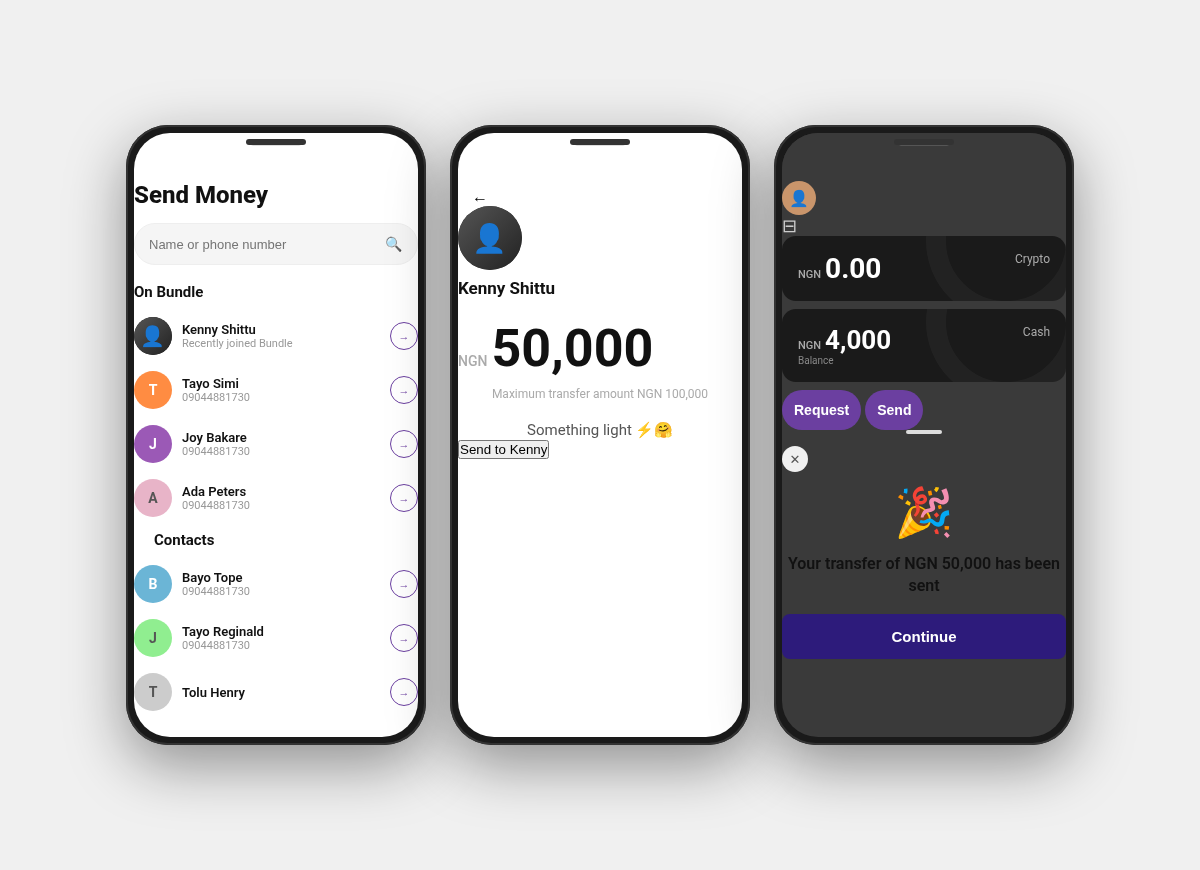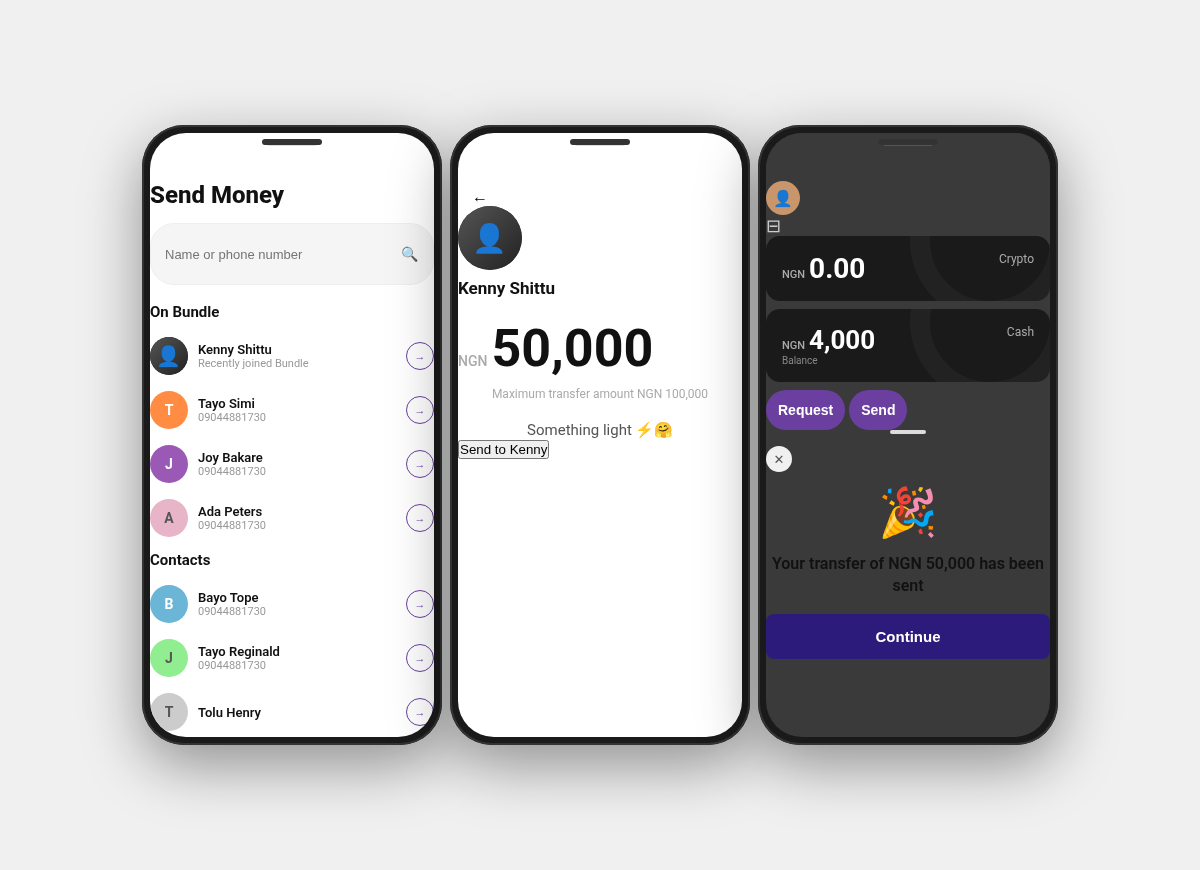--- a/index.html
+++ b/index.html
@@ -7,21 +7,21 @@
       background: #f0f0f0;
       display: flex;
       justify-content: center;
       align-items: center;
       min-height: 870px;
       width: 1200px;
       font-family: -apple-system, BlinkMacSystemFont, 'Segoe UI', Roboto, sans-serif;
     }
     .phones-container {
       display: flex;
-      gap: 8px;
+      gap: 24px;
       align-items: flex-end;
       padding: 20px;
     }
 
     
     .phone {
       position: relative;
       width: 300px;
       height: 620px;
       background: #1a1a1a;
@@ -78,21 +78,21 @@
       font-size: 24px;
       font-weight: 800;
       color: #111;
       margin-bottom: 14px;
     }
     .phone1 .search-bar {
       display: flex;
       align-items: center;
       background: #f5f5f5;
       border-radius: 24px;
-      padding: 22px 14px;
+      padding: 12px 14px;
       margin-bottom: 18px;
       border: 1px solid #eee;
     }
     .phone1 .search-bar input {
       border: none;
       background: transparent;
       flex: 1;
       font-size: 13px;
       color: #999;
       outline: none;
@@ -414,21 +414,21 @@
 
         <div class="contact-item">
           <div class="avatar" style="background:#E8B4C8;color:#555;">A</div>
           <div class="contact-info">
             <div class="contact-name">Ada Peters</div>
             <div class="contact-sub">09044881730</div>
           </div>
           <div class="arrow-btn">→</div>
         </div>
 
-        <div class="section-label" style="margin-top:6px;">Contacts</div>
+        <div class="section-label" style="margin-top:6px;padding-left:20px;">Contacts</div>
 
         <div class="contact-item">
           <div class="avatar" style="background:#6BB5D6;">B</div>
           <div class="contact-info">
             <div class="contact-name">Bayo Tope</div>
             <div class="contact-sub">09044881730</div>
           </div>
           <div class="arrow-btn">→</div>
         </div>
 

